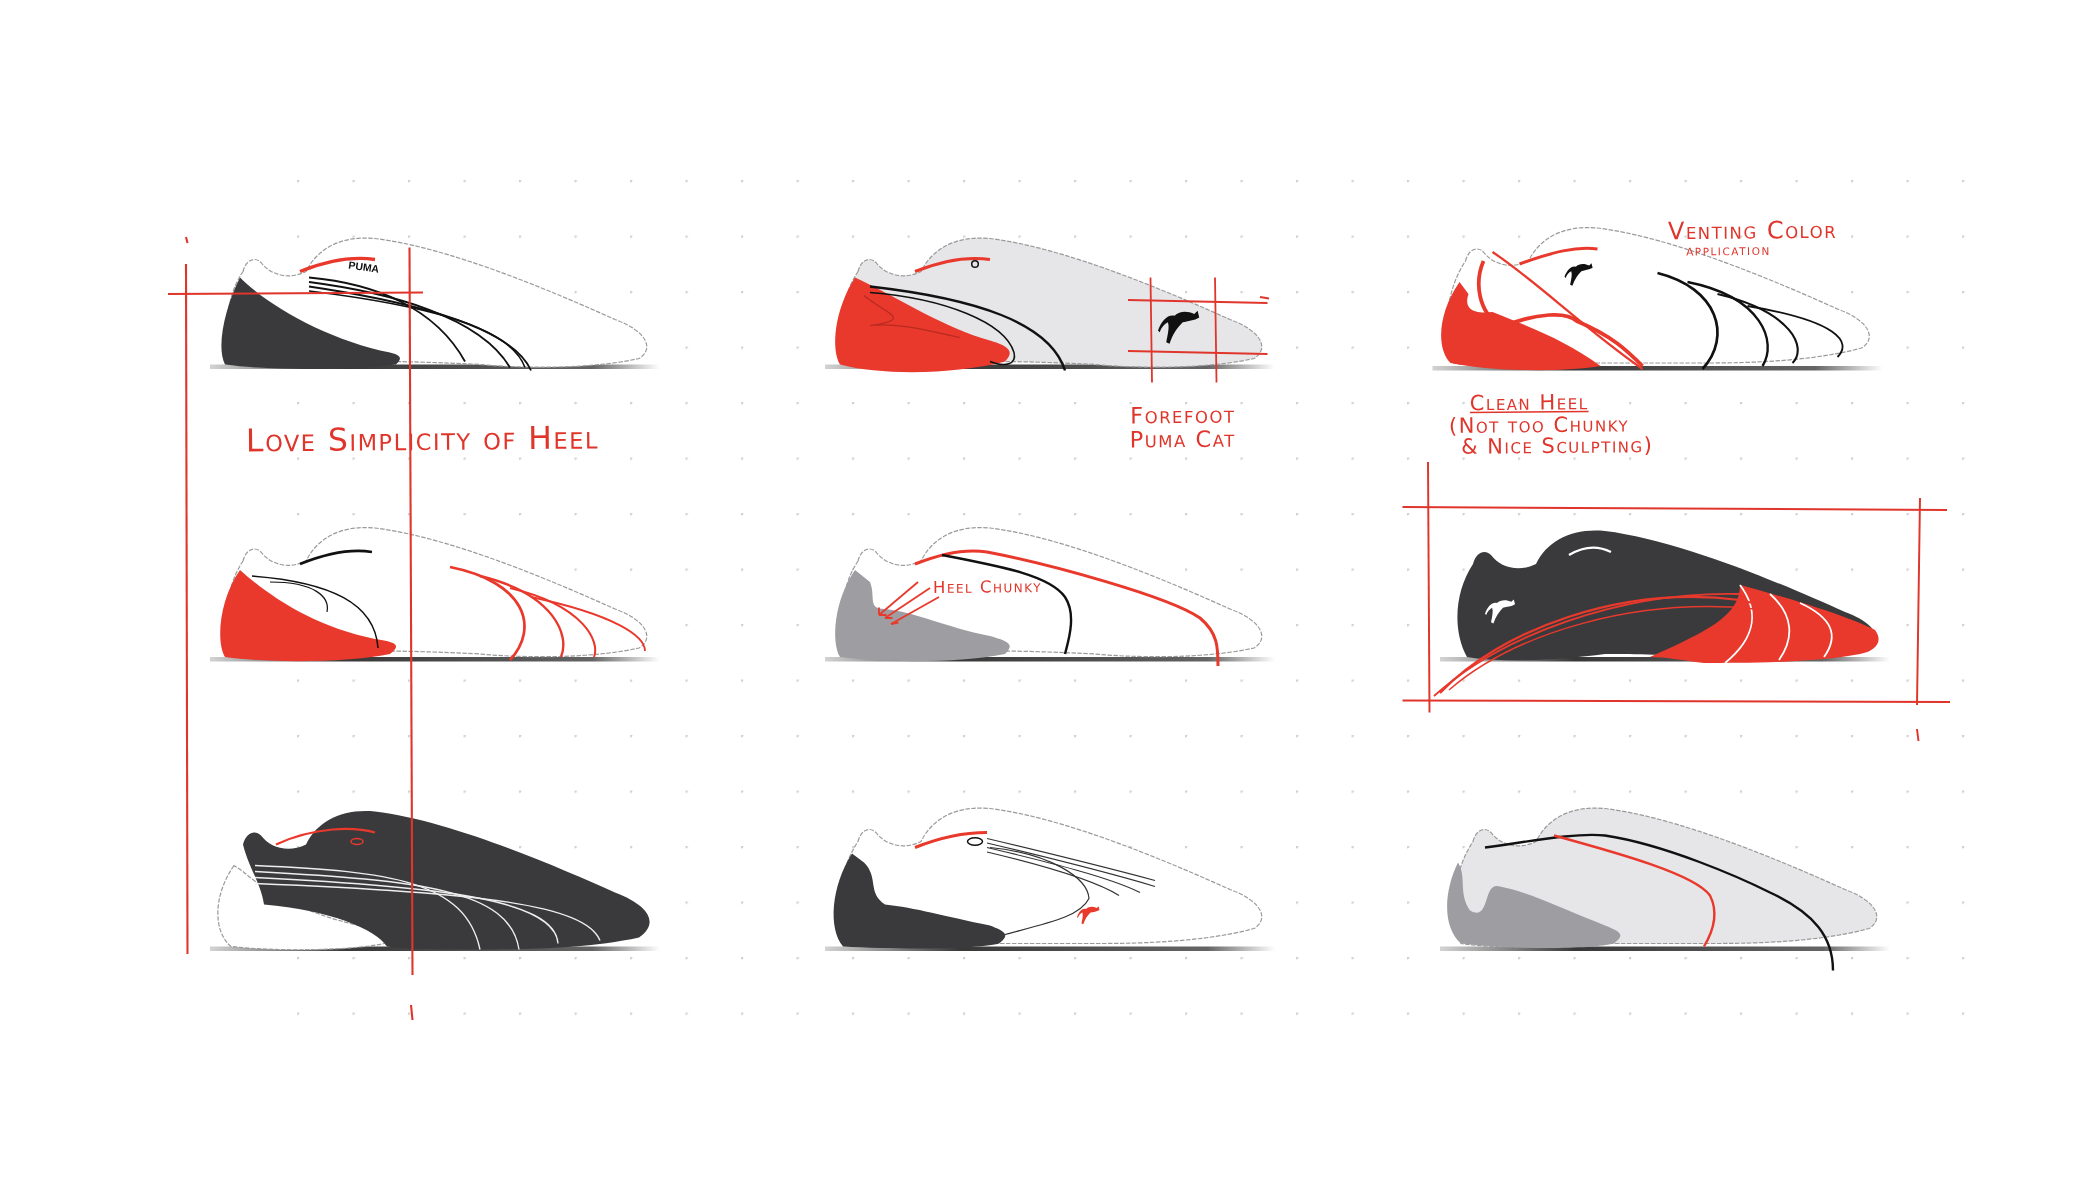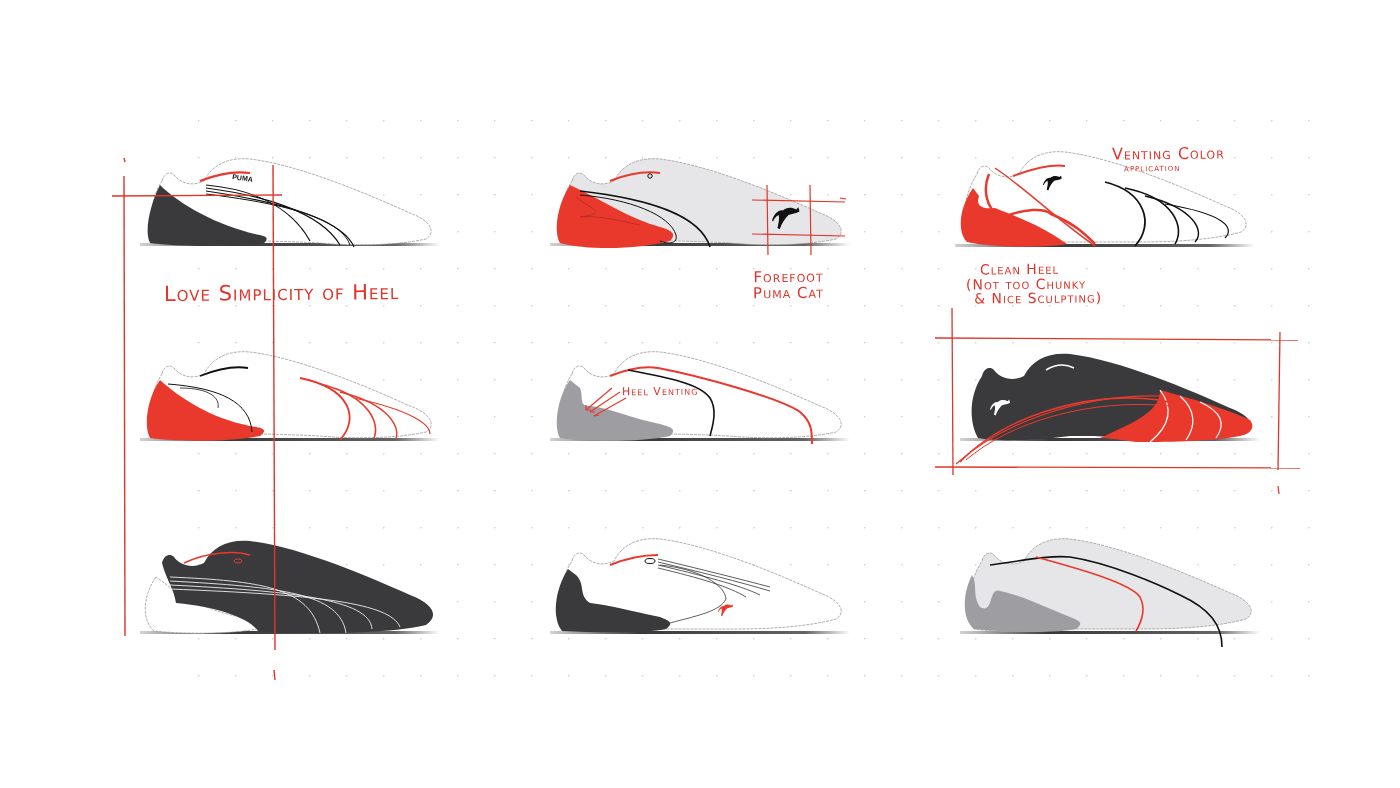--- a/index.html
+++ b/index.html
@@ -180,20 +180,20 @@
   <span>Forefoot</span>
   <span style="margin-left:1px;">Puma Cat</span>
 </div>
 
 <div class="note" style="left:1112px; top:146px; font-size:16px;">
   <span>Venting Color</span>
   <span style="margin-left:12px; font-size:10px;">application</span>
 </div>
 
 <div class="note" style="left:966px; top:262px; font-size:14px;">
-  <span style="margin-left:14px;">Clean Heel</span>
+  <span style="margin-left:14px;text-decoration:underline;">Clean Heel</span>
   <span>(Not too Chunky</span>
   <span style="margin-left:8px;">&amp; Nice Sculpting)</span>
 </div>
 
 <div class="note" style="left:622px; top:386px; font-size:11px;">
-  <span>Heel Venting</span>
+  <span>Heel Chunky</span>
 </div>
 
 </body></html>

